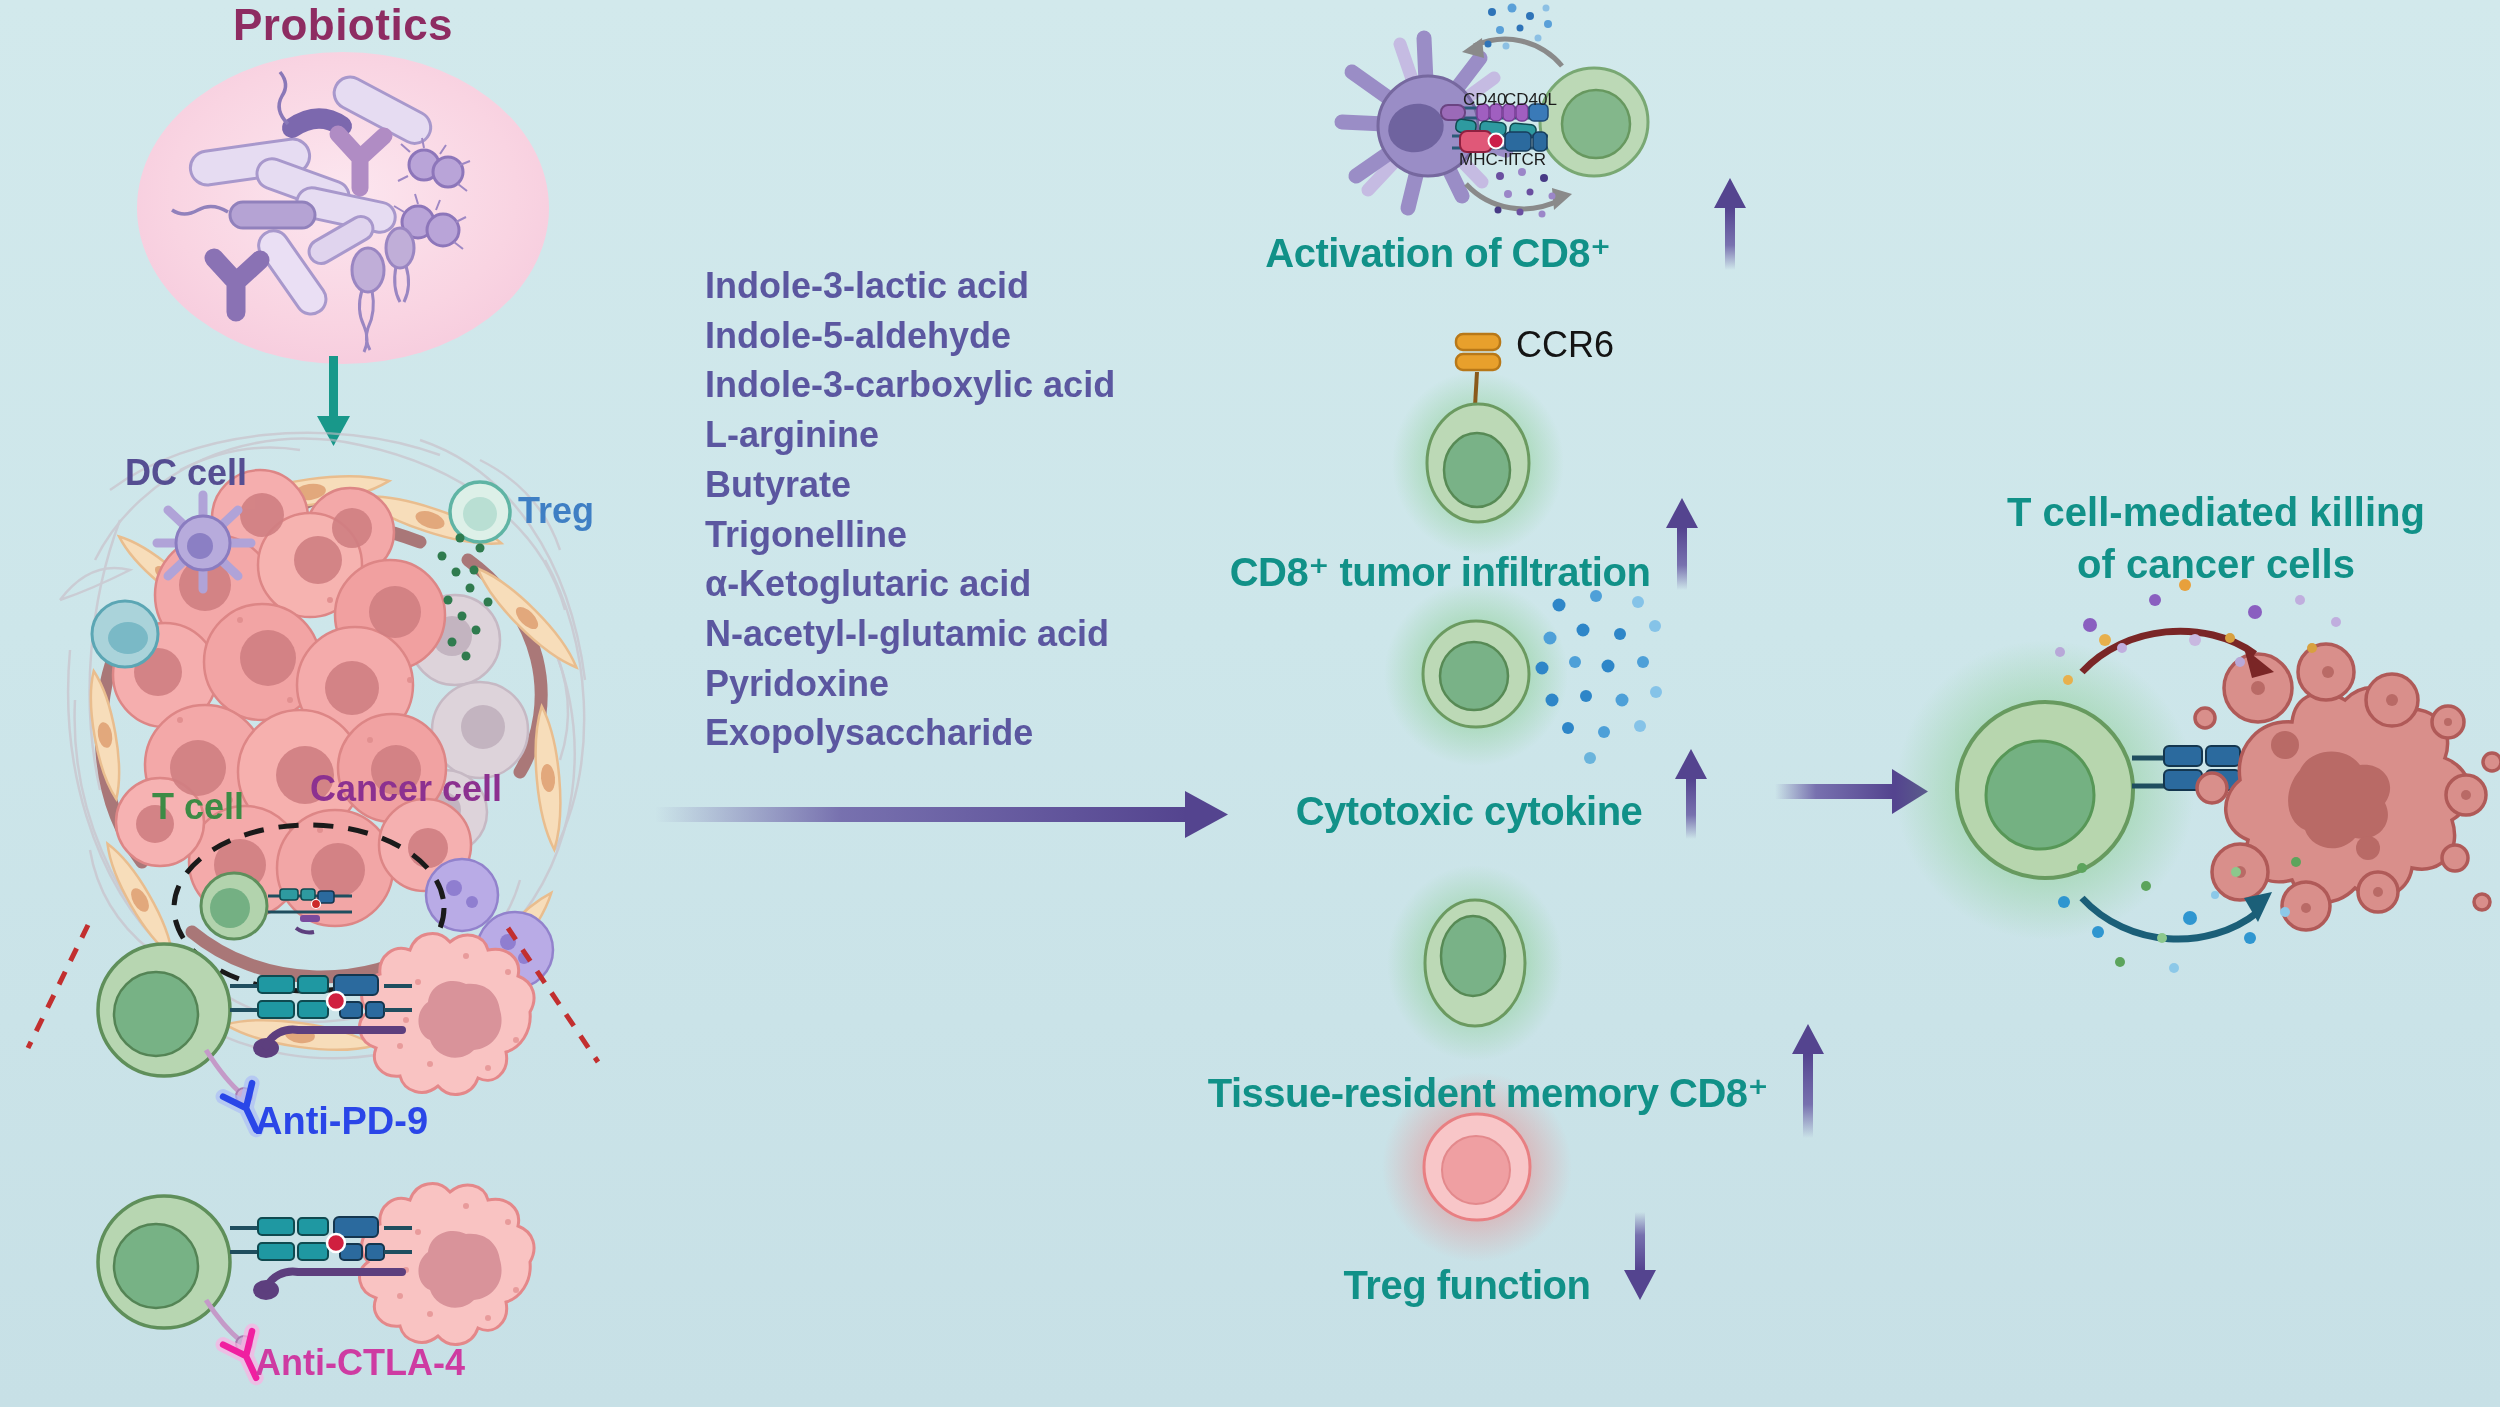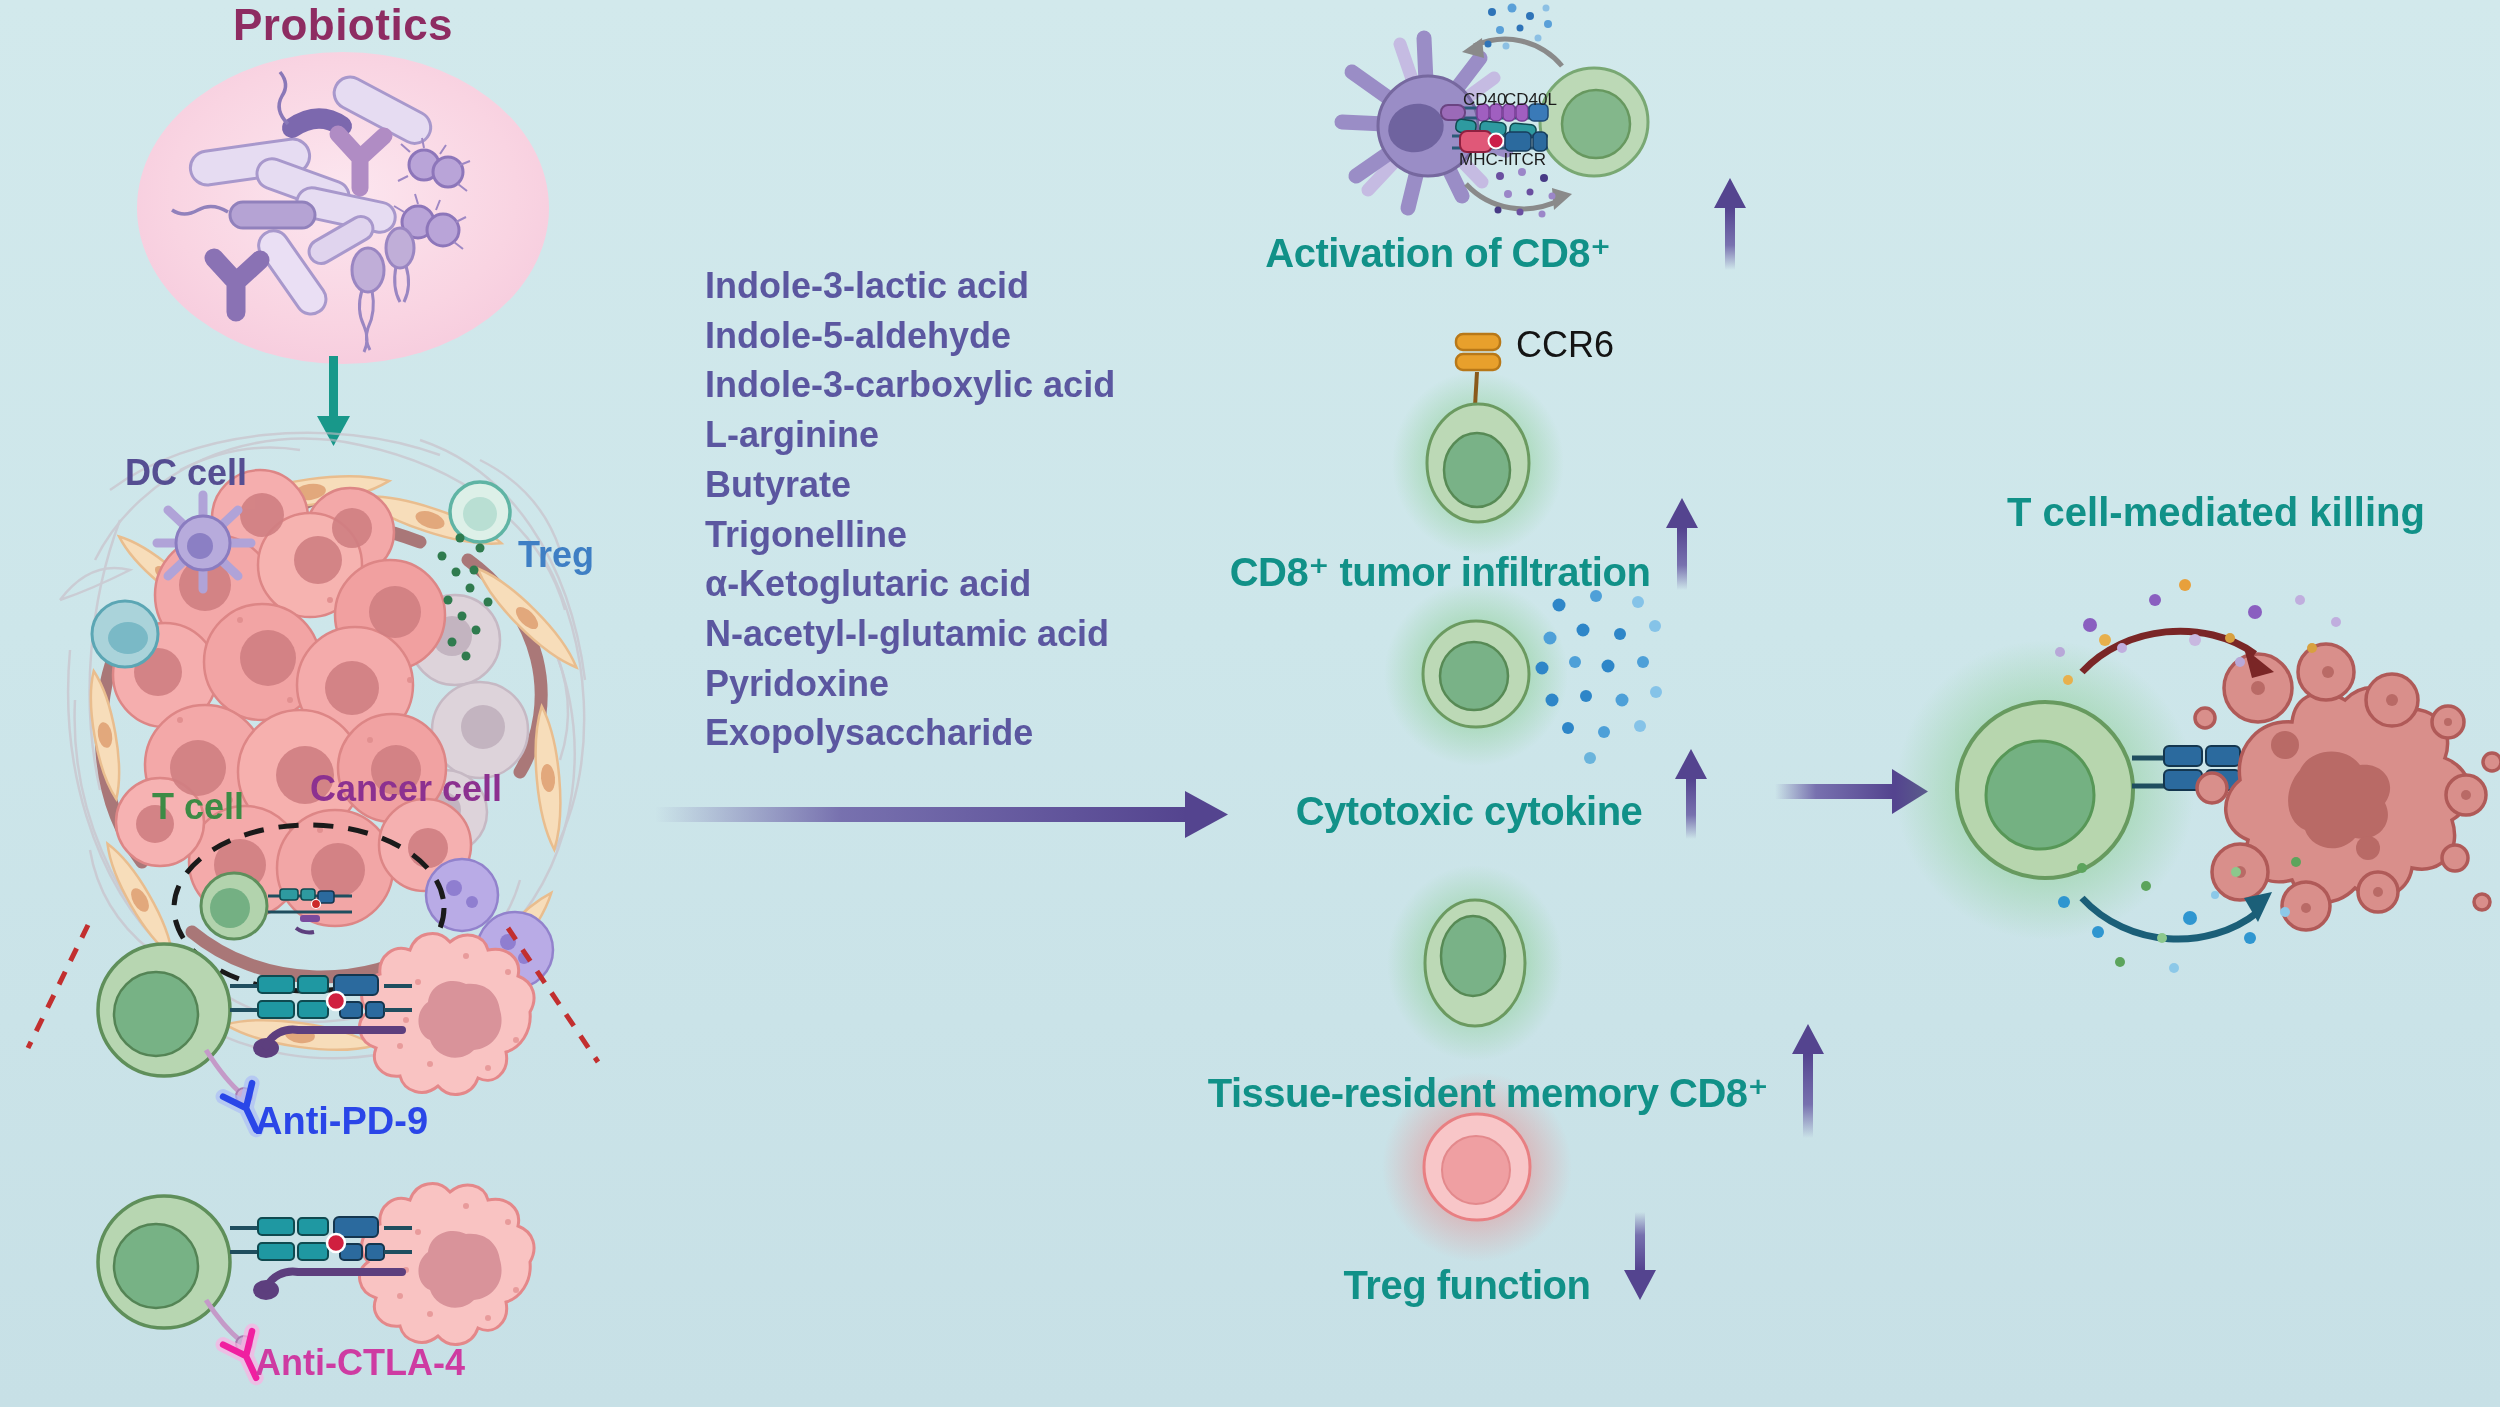--- a/index.html
+++ b/index.html
@@ -591,21 +591,21 @@
       <circle cx="2285" cy="912" r="5" fill="#8cc8e8"></circle>
           <circle cx="2215" cy="895" r="4" fill="#8cc8e8"></circle>
       <circle cx="2174" cy="968" r="5" fill="#8cc8e8"></circle>
     </g>
   </g>
 </svg>
 
 <div class="lbl title centered" style="left:343px;top:0px;">Probiotics</div>
 
 <div class="lbl dc" style="left:125px;top:452px;">DC cell</div>
-<div class="lbl treg" style="left:518px;top:490px;margin-top:44px;">Treg</div>
+<div class="lbl treg" style="left:518px;top:490px;">Treg</div>
 <div class="lbl tcell" style="left:152px;top:786px;">T cell</div>
 <div class="lbl cancer" style="left:310px;top:768px;">Cancer cell</div>
 
 <div class="lbl pd1" style="left:255px;top:1100px;">Anti-PD-9</div>
 <div class="lbl ctla4" style="left:255px;top:1342px;">Anti-CTLA-4</div>
 
 <div class="metabolites">
   <div class="met">Indole-3-lactic acid</div>
   <div class="met">Indole-5-aldehyde</div>
   <div class="met">Indole-3-carboxylic acid</div>
@@ -625,15 +625,16 @@
 <div class="lbl ccr6" style="left:1516px;top:324px;">CCR6</div>
 
 <div class="lbl teal centered" style="left:1438px;top:230px;">Activation of CD8⁺</div>
 <div class="lbl teal centered" style="left:1440px;top:549px;">CD8⁺ tumor infiltration</div>
 <div class="lbl teal centered" style="left:1469px;top:789px;">Cytotoxic cytokine</div>
 <div class="lbl teal centered" style="left:1488px;top:1070px;">Tissue-resident memory CD8⁺</div>
 <div class="lbl teal centered" style="left:1467px;top:1263px;">Treg function</div>
 
 <div class="outcome">
   <div>T cell-mediated killing</div>
+  <div>of cancer cells</div>
 </div>
 
 </div>
 
 </body></html>

